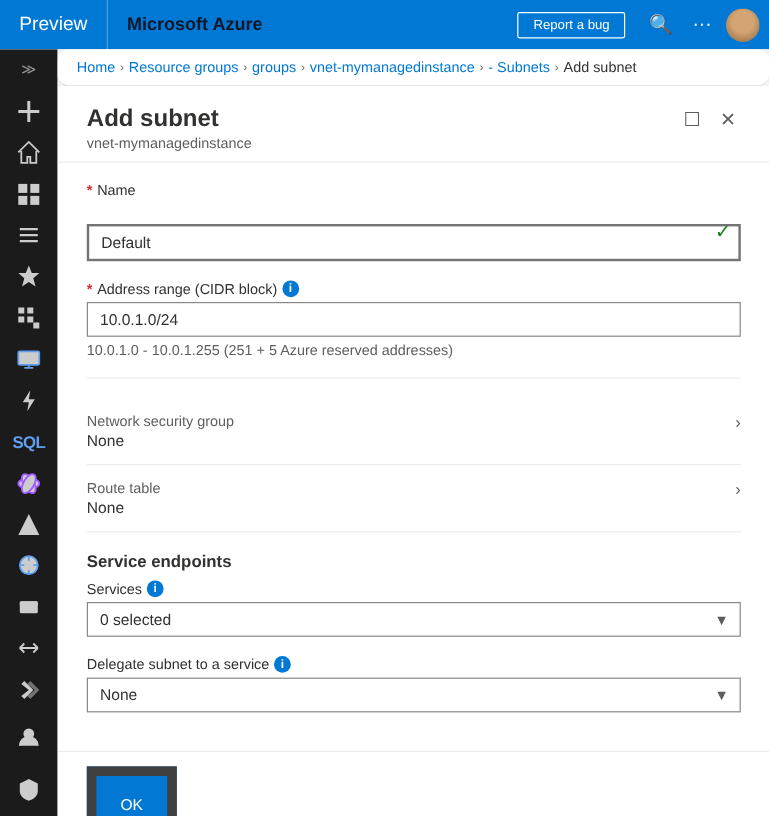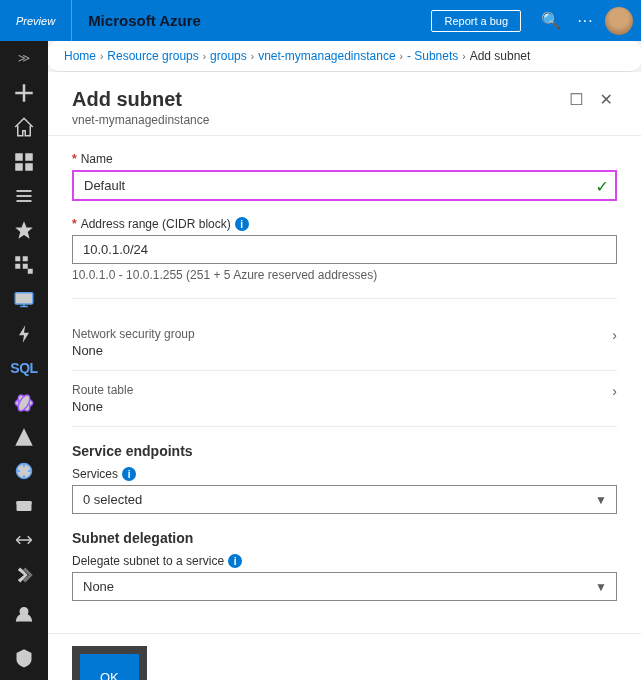--- a/index.html
+++ b/index.html
@@ -3,21 +3,21 @@
   <meta charset="utf-8">
   <style>
     * { box-sizing: border-box; margin: 0; padding: 0; }
     body { font-family: 'Segoe UI', Arial, sans-serif; font-size: 13px; display: flex; flex-direction: column; width: 641px; height: 680px; overflow: hidden; background: #f3f2f1; }
 
     
     .topbar {
       display: flex; align-items: center; background: #0078d4; height: 41px; flex-shrink: 0;
     }
     .topbar-preview {
-      color: #fff; font-size: 11px; padding: 0 16px; height: 100%; display: flex; align-items: center; border-right: 1px solid rgba(255,255,255,0.3); font-style: italic;
+      color: #fff; font-size: 16px; padding: 0 16px; height: 100%; display: flex; align-items: center; border-right: 1px solid rgba(255,255,255,0.3);
     }
     .topbar-title {
       color: #0f172a; font-size: 15px; font-weight: 600; padding: 0 16px; flex: 1;
     }
     .topbar-bug {
       background: transparent; border: 1px solid #fff; color: #fff; padding: 4px 12px; font-size: 11px; cursor: pointer; margin-right: 8px; border-radius: 2px;
     }
     .topbar-icons {
       display: flex; align-items: center; gap: 8px; padding: 0 8px;
     }
@@ -82,21 +82,21 @@
     }
 
     .field-group { margin-bottom: 16px; }
     .field-label {
       font-size: 12px; color: #323130; margin-bottom: 4px; display: flex; align-items: center; gap: 4px;
     }
     .field-required { color: #d13438; font-weight: 600; }
     .field-input {
       width: 100%; border: 1px solid #8a8886; padding: 6px 10px; font-size: 13px; color: #323130; background: #fff; outline: none;
     }
-    .field-input.has-error { border: 2px solid #d946ef; }
+    .field-input.has-error { border: 2px solid #737373; margin-top: 17px; }
     .input-wrapper { position: relative; }
     .input-checkmark {
       position: absolute; right: 8px; top: 50%; transform: translateY(-50%); color: #107c10; font-size: 16px;
     }
 
     .field-hint { font-size: 12px; color: #605e5c; margin-top: 4px; }
 
     .divider { border: none; border-top: 1px solid #edebe9; margin: 8px 0 16px 0; }
 
     .section-row {
@@ -339,21 +339,20 @@
             <span class="info-icon">i</span>
           </div>
           <div class="dropdown-wrapper">
             <select class="dropdown-select">
               <option>0 selected</option>
             </select>
             <span class="dropdown-arrow">▼</span>
           </div>
         </div>
 
-        <div class="section-title">Subnet delegation</div>
 
         <div class="field-group">
           <div class="field-label">
             <span>Delegate subnet to a service</span>
             <span class="info-icon">i</span>
           </div>
           <div class="dropdown-wrapper">
             <select class="dropdown-select">
               <option>None</option>
             </select>

